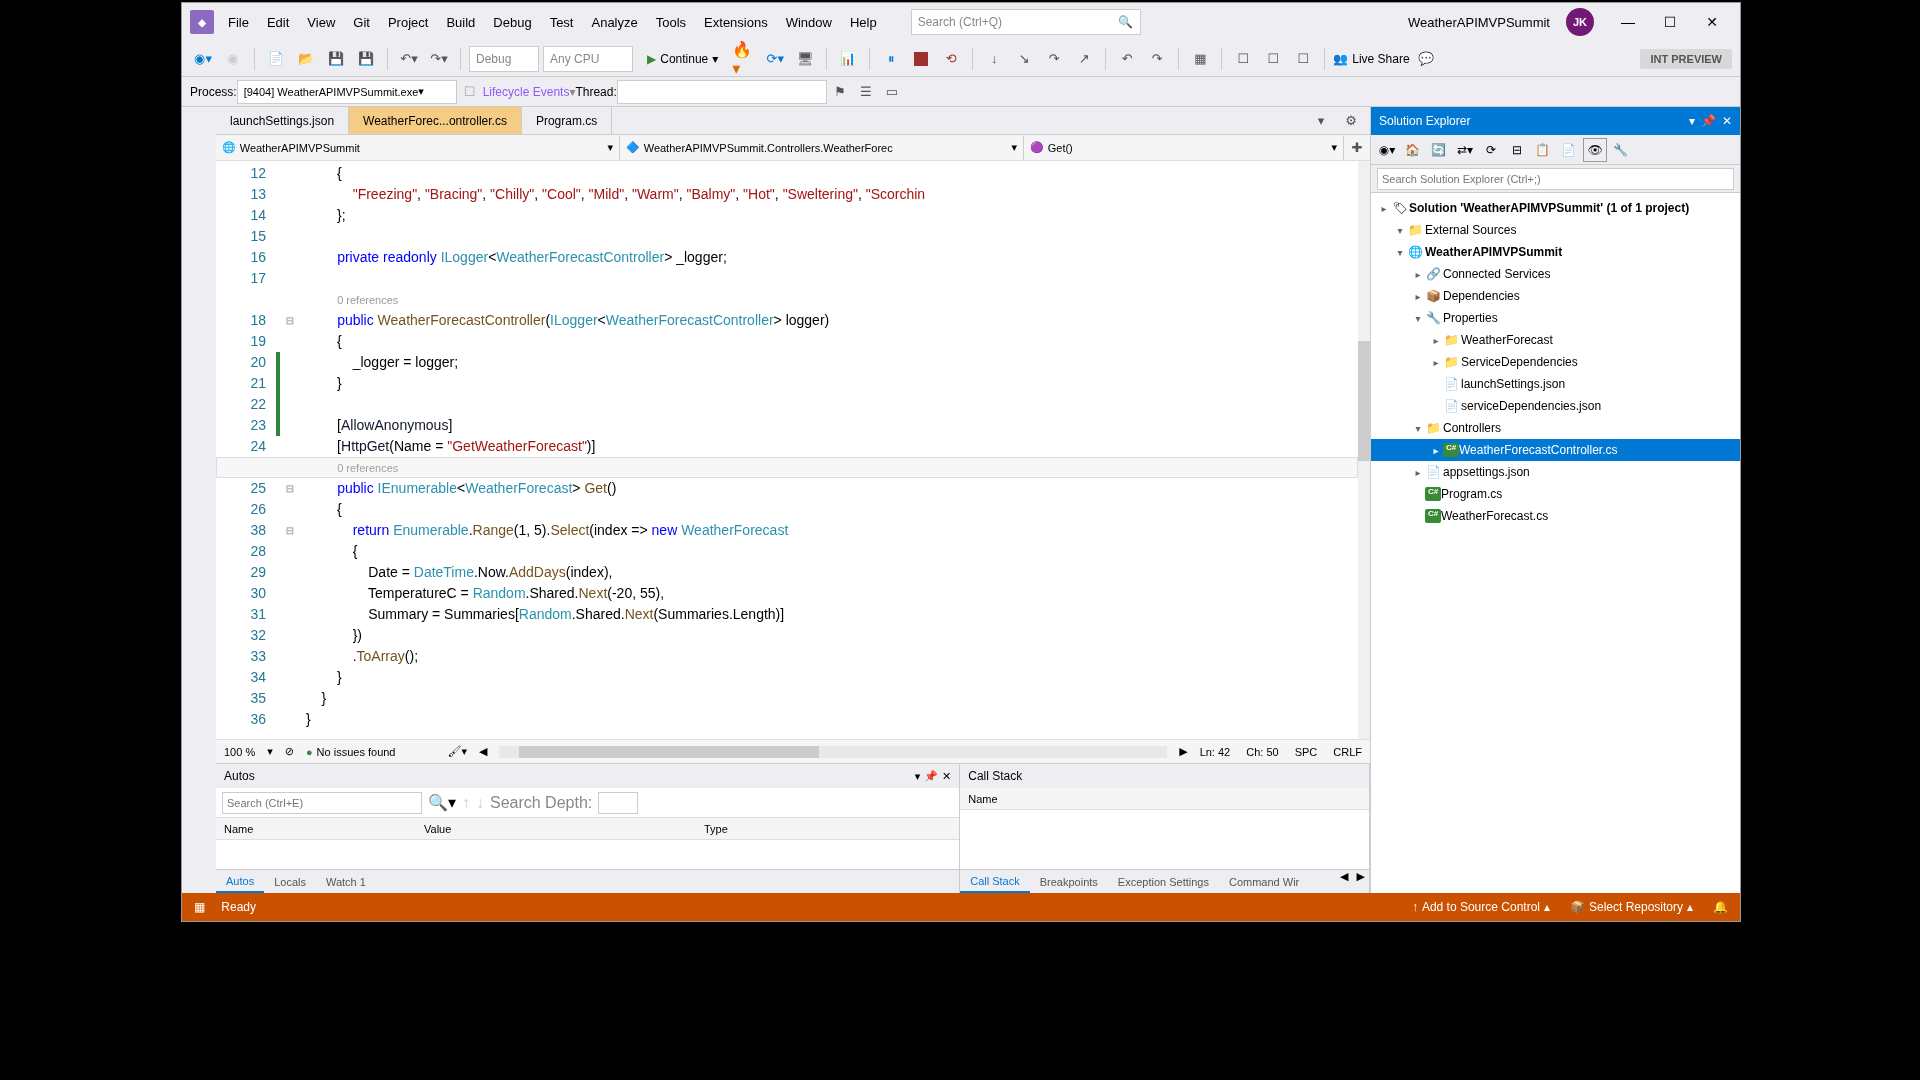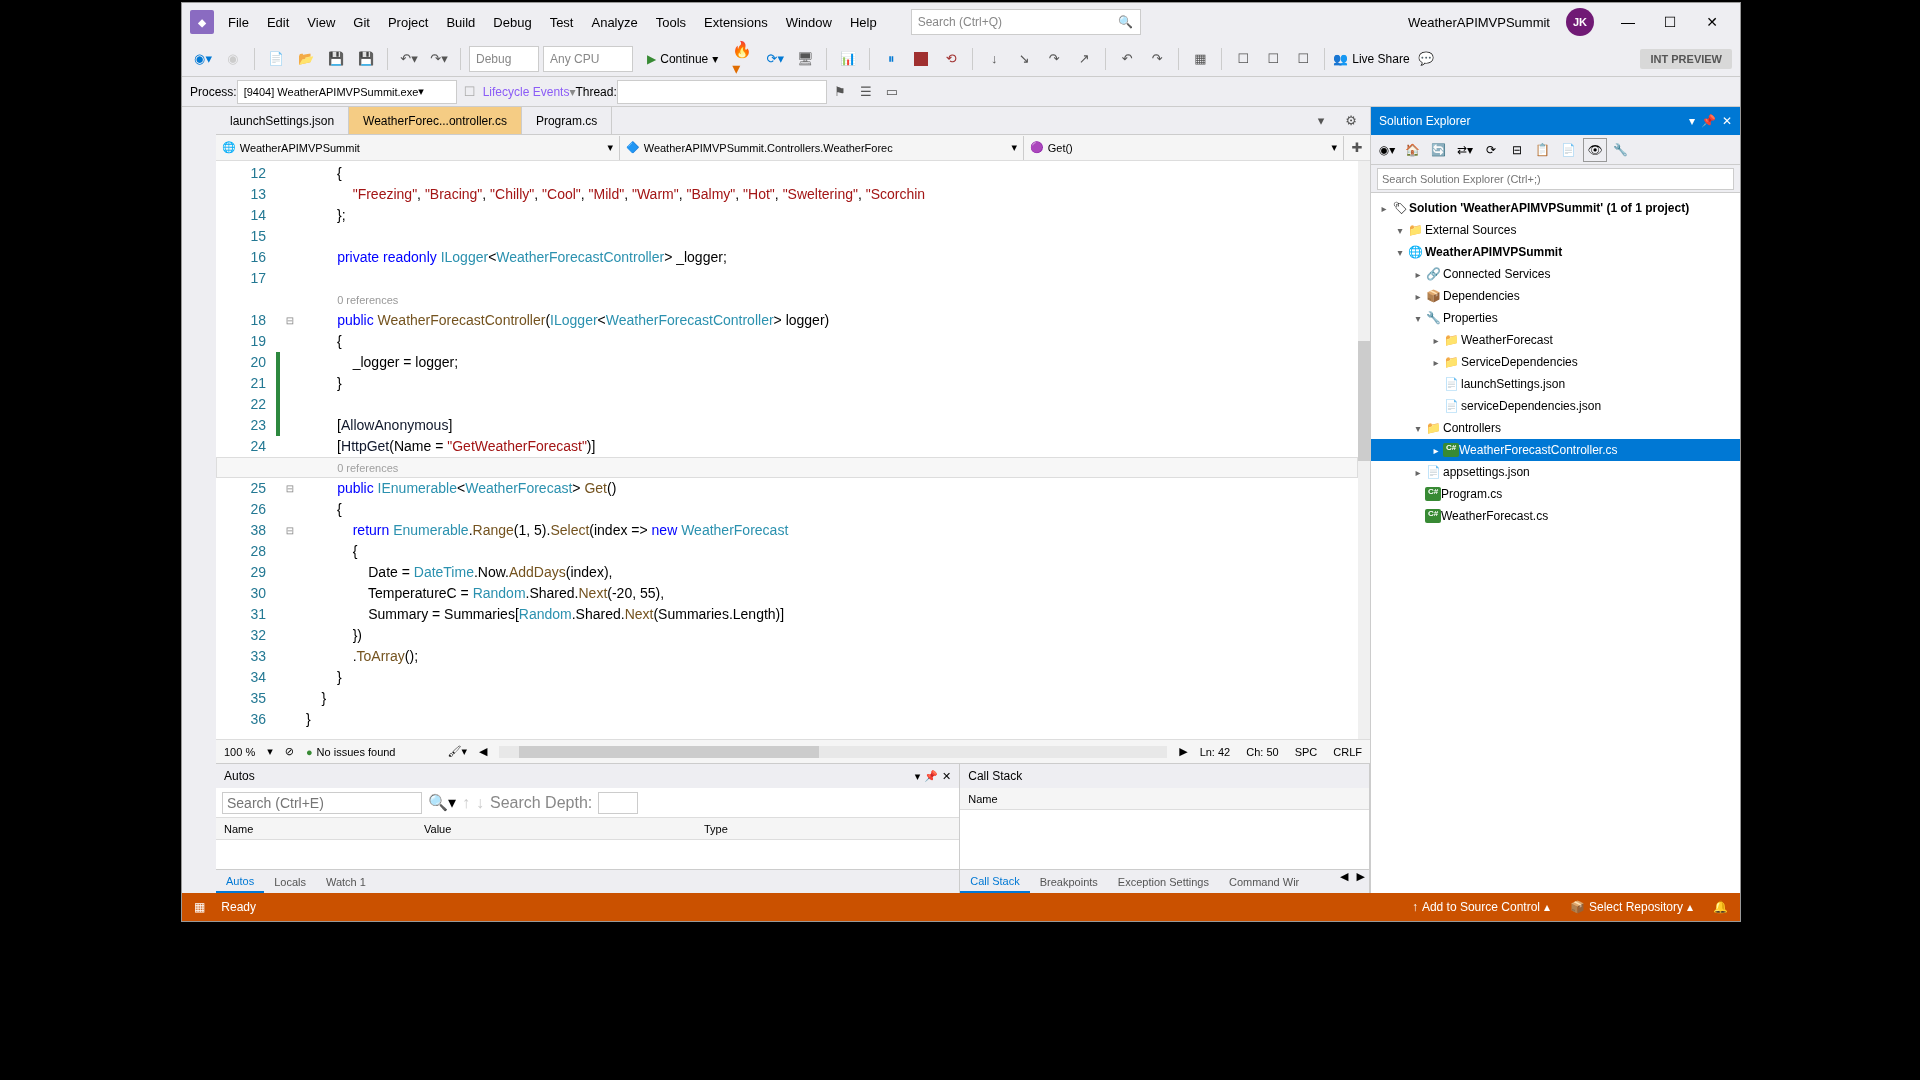--- a/index.html
+++ b/index.html
@@ -75,21 +75,21 @@
 .editor-status .right { margin-left:auto; display:flex; gap:16px; }
 .no-issues { display:flex; align-items:center; gap:4px; }
 .no-issues::before { content:"●"; color:#388a34; }
 
 
 .bottom-panels { height: 130px; display: flex; border-top: 1px solid #ccc; background:#eeeef2; }
 .panel { flex: 1; display: flex; flex-direction: column; border-right: 1px solid #ccc; }
 .panel-header { height: 24px; background: #eeeef2; display: flex; align-items: center; padding: 0 8px; font-size: 12px; }
 .panel-header .tools { margin-left:auto; display:flex; gap:4px; font-size:11px; }
 .panel-search { height: 30px; display: flex; align-items: center; padding: 0 6px; gap:6px; background:#fff; border-bottom:1px solid #ddd; }
-.panel-search input { flex:0 0 200px; height:22px; border:1px solid #ccc; padding:0 4px; font-size:14px; }
+.panel-search input { flex:0 0 200px; height:22px; border:1px solid #ccc; padding:0 4px; font-size:11px; }
 .panel-cols { height: 22px; display: flex; background: #f5f5f5; border-bottom: 1px solid #ddd; font-size: 11px; align-items:center; }
 .panel-cols div { padding: 0 8px; }
 .panel-body { flex:1; background:#fff; }
 .panel-tabs { height: 24px; background: #eeeef2; display: flex; align-items: stretch; font-size: 11px; border-top:1px solid #ccc; }
 .panel-tab { padding: 0 10px; display:flex; align-items:center; cursor:pointer; color:#555; }
 .panel-tab.active { color: #0078d4; border-bottom:2px solid #0078d4; }
 
 
 .solution-panel { width: 370px; background: #eeeef2; display: flex; flex-direction: column; border-left: 1px solid #ccc; }
 .sol-header { height: 28px; background: #0078d4; color: #fff; display: flex; align-items: center; padding: 0 8px; font-size: 12px; }

